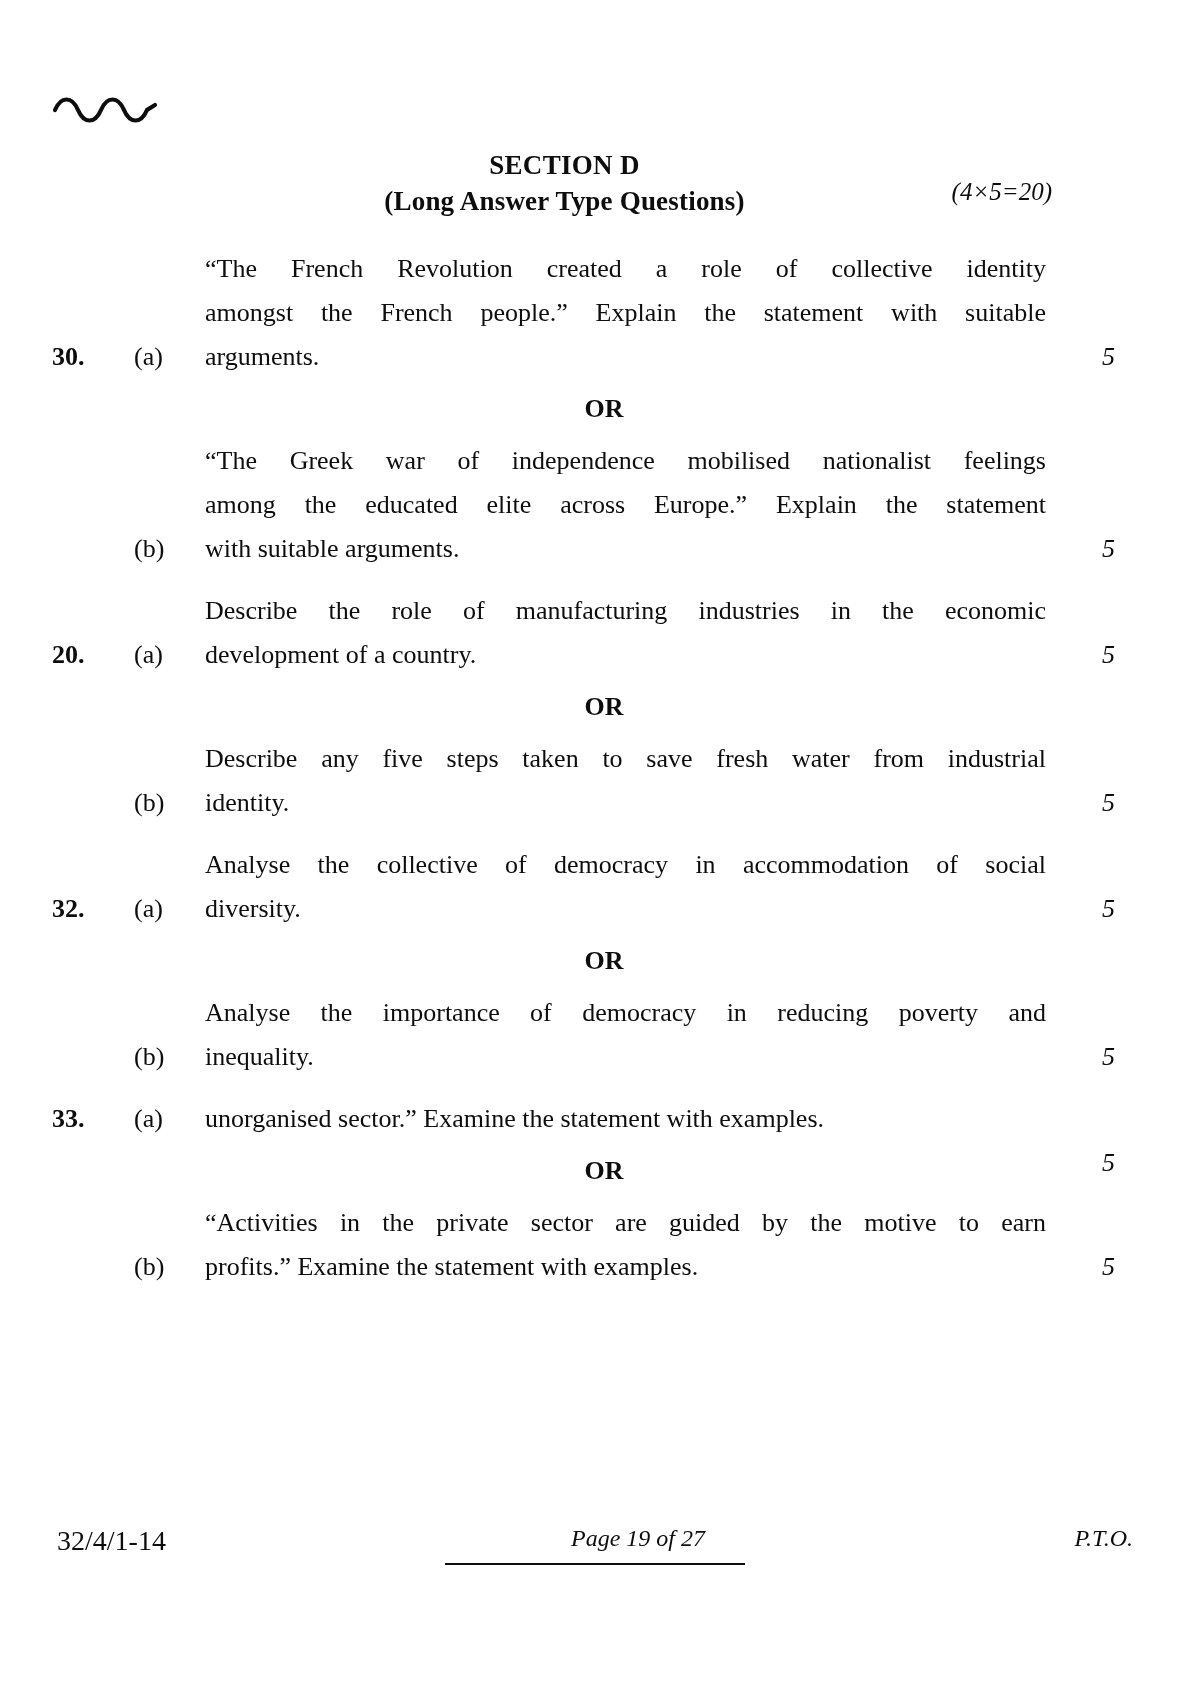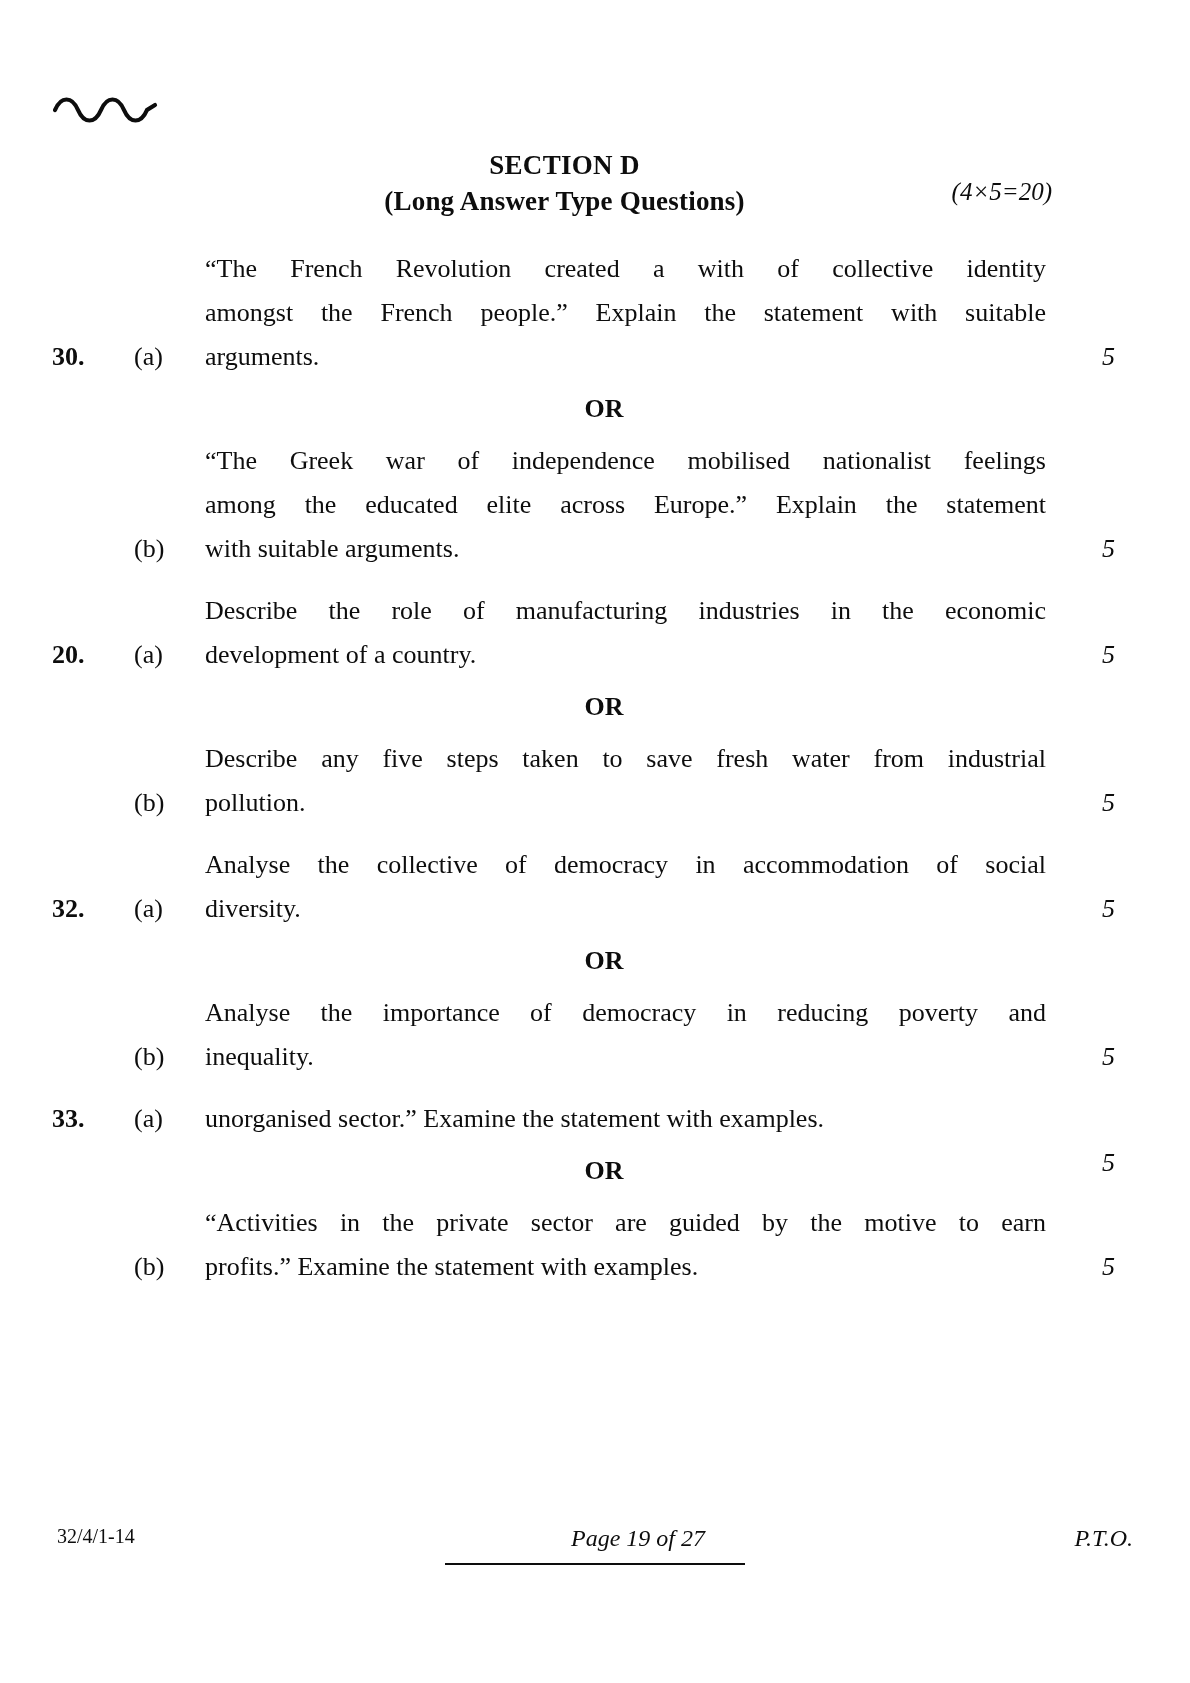--- a/index.html
+++ b/index.html
@@ -147,21 +147,21 @@
     position: absolute;
     left: 0;
     bottom: 118px;
     width: 1190px;
     height: 40px;
   }
   .footer-left {
     position: absolute;
     left: 57px;
     top: 0;
-    font-size: 20px;
+    font-size: 28px;
   }
   .footer-center {
     position: absolute;
     left: 0;
     top: 0;
     width: 1190px;
     text-align: center;
     font-style: italic;
     font-size: 24px;
     margin-left: 43px;
@@ -199,21 +199,21 @@
     <div class="section-subtitle">(Long Answer Type Questions)</div>
     <div class="header-marks">(4×5=20)</div>
   </div>
 
   <div class="content" id="content">
       <div class="qblock">
         <div class="qrow">
           <div class="qnum">30.</div>
           <div class="qpart">(a)</div>
           <div class="qtext">
-            <span class="line">“The French Revolution created a with of collective identity</span>
+            <span class="line">“The French Revolution created a role of collective identity</span>
             <span class="line">amongst the French people.” Explain the statement with suitable</span>
             <span class="line last">arguments.</span>
           </div>
           <div class="marks" style="top: 88px;">5</div>
         </div>
         <div class="sp-8"></div>
         <div class="or-row">OR</div>
         <div class="sp-8"></div>
         <div class="qrow">
           <div class="qnum"></div>
@@ -238,21 +238,21 @@
           <div class="marks" style="top: 44px;">5</div>
         </div>
         <div class="sp-8"></div>
         <div class="or-row">OR</div>
         <div class="sp-8"></div>
         <div class="qrow">
           <div class="qnum"></div>
           <div class="qpart">(b)</div>
           <div class="qtext">
             <span class="line">Describe any five steps taken to save fresh water from industrial</span>
-            <span class="line last">pollution.</span>
+            <span class="line last">identity.</span>
           </div>
           <div class="marks" style="top: 44px;">5</div>
         </div>
         <div class="sp-18"></div>
       </div>
       <div class="qblock">
         <div class="qrow">
           <div class="qnum">32.</div>
           <div class="qpart">(a)</div>
           <div class="qtext">

